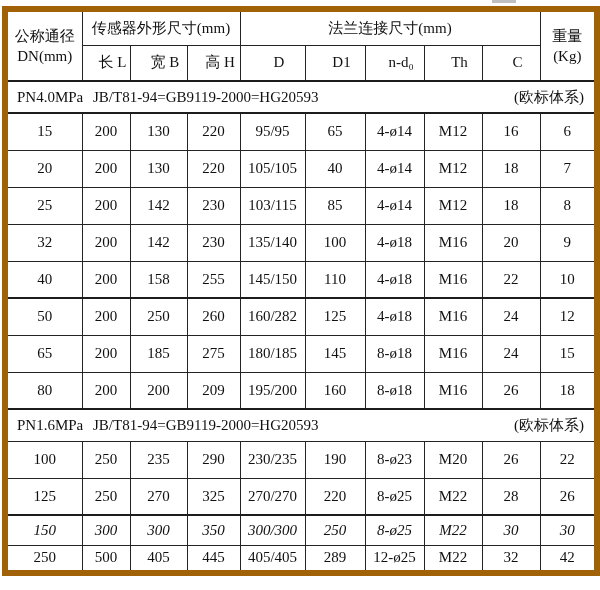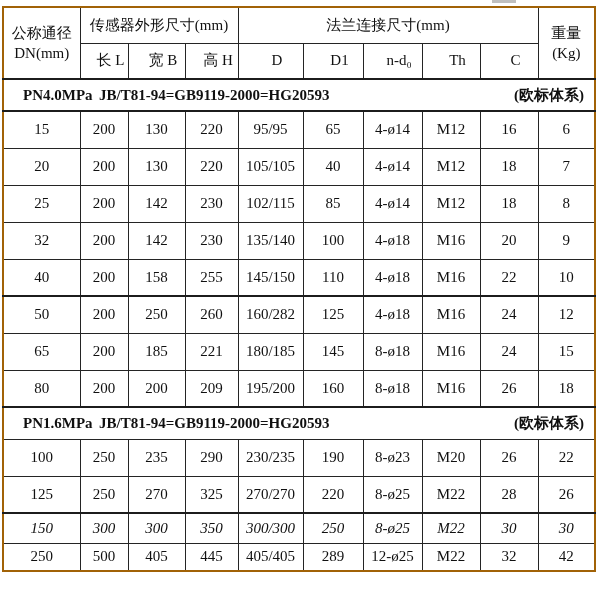--- a/index.html
+++ b/index.html
@@ -14,21 +14,21 @@
   .artifact {
     position: absolute; left: 492px; top: 0;
     width: 24px; height: 3px;
     background: #8a8a8a; opacity: 0.55;
   }
   table.spec {
     border-collapse: collapse;
     table-layout: fixed;
     width: 592px;
     margin: 6px 0 16px 2px;
-    border: 2px solid #a16207;
+    border: 6px solid #a16207;
   }
   th, td {
     border: 1px solid #242424;
     text-align: center;
     vertical-align: middle;
     font-weight: normal;
     padding: 0;
     font-size: 15px;
     line-height: 1.25;
     overflow: hidden;
@@ -42,22 +42,21 @@
   tr.section-row td {
     border-top: 2px solid #1c1c1c;
     border-bottom: 1px solid #242424;
   }
   tr.section-row.first-section td { border-bottom: 2px solid #1c1c1c; }
   tr.thick-top td { border-top: 2px solid #1c1c1c; }
   .section-flex {
     display: flex;
     align-items: center;
     width: 100%;
-    padding: 0 10px 0 19px;
-    font-weight: bold;
+    padding: 0 10px 0 9px;
   }
   .sec-pressure { min-width: 76px; text-align: left; }
   .sec-standard { text-align: left; }
   .sec-note { margin-left: auto; text-align: right; }
 </style>
 </head>
 <body>
 
 <div class="artifact"></div>
 
@@ -130,21 +129,21 @@
         <td>4-ø14</td>
         <td>M12</td>
         <td>18</td>
         <td>7</td>
       </tr>
       <tr>
         <td>25</td>
         <td>200</td>
         <td>142</td>
         <td>230</td>
-        <td>102/115</td>
+        <td>103/115</td>
         <td>85</td>
         <td>4-ø14</td>
         <td>M12</td>
         <td>18</td>
         <td>8</td>
       </tr>
       <tr>
         <td>32</td>
         <td>200</td>
         <td>142</td>
@@ -177,21 +176,21 @@
         <td>125</td>
         <td>4-ø18</td>
         <td>M16</td>
         <td>24</td>
         <td>12</td>
       </tr>
       <tr>
         <td>65</td>
         <td>200</td>
         <td>185</td>
-        <td>221</td>
+        <td>275</td>
         <td>180/185</td>
         <td>145</td>
         <td>8-ø18</td>
         <td>M16</td>
         <td>24</td>
         <td>15</td>
       </tr>
       <tr>
         <td>80</td>
         <td>200</td>

